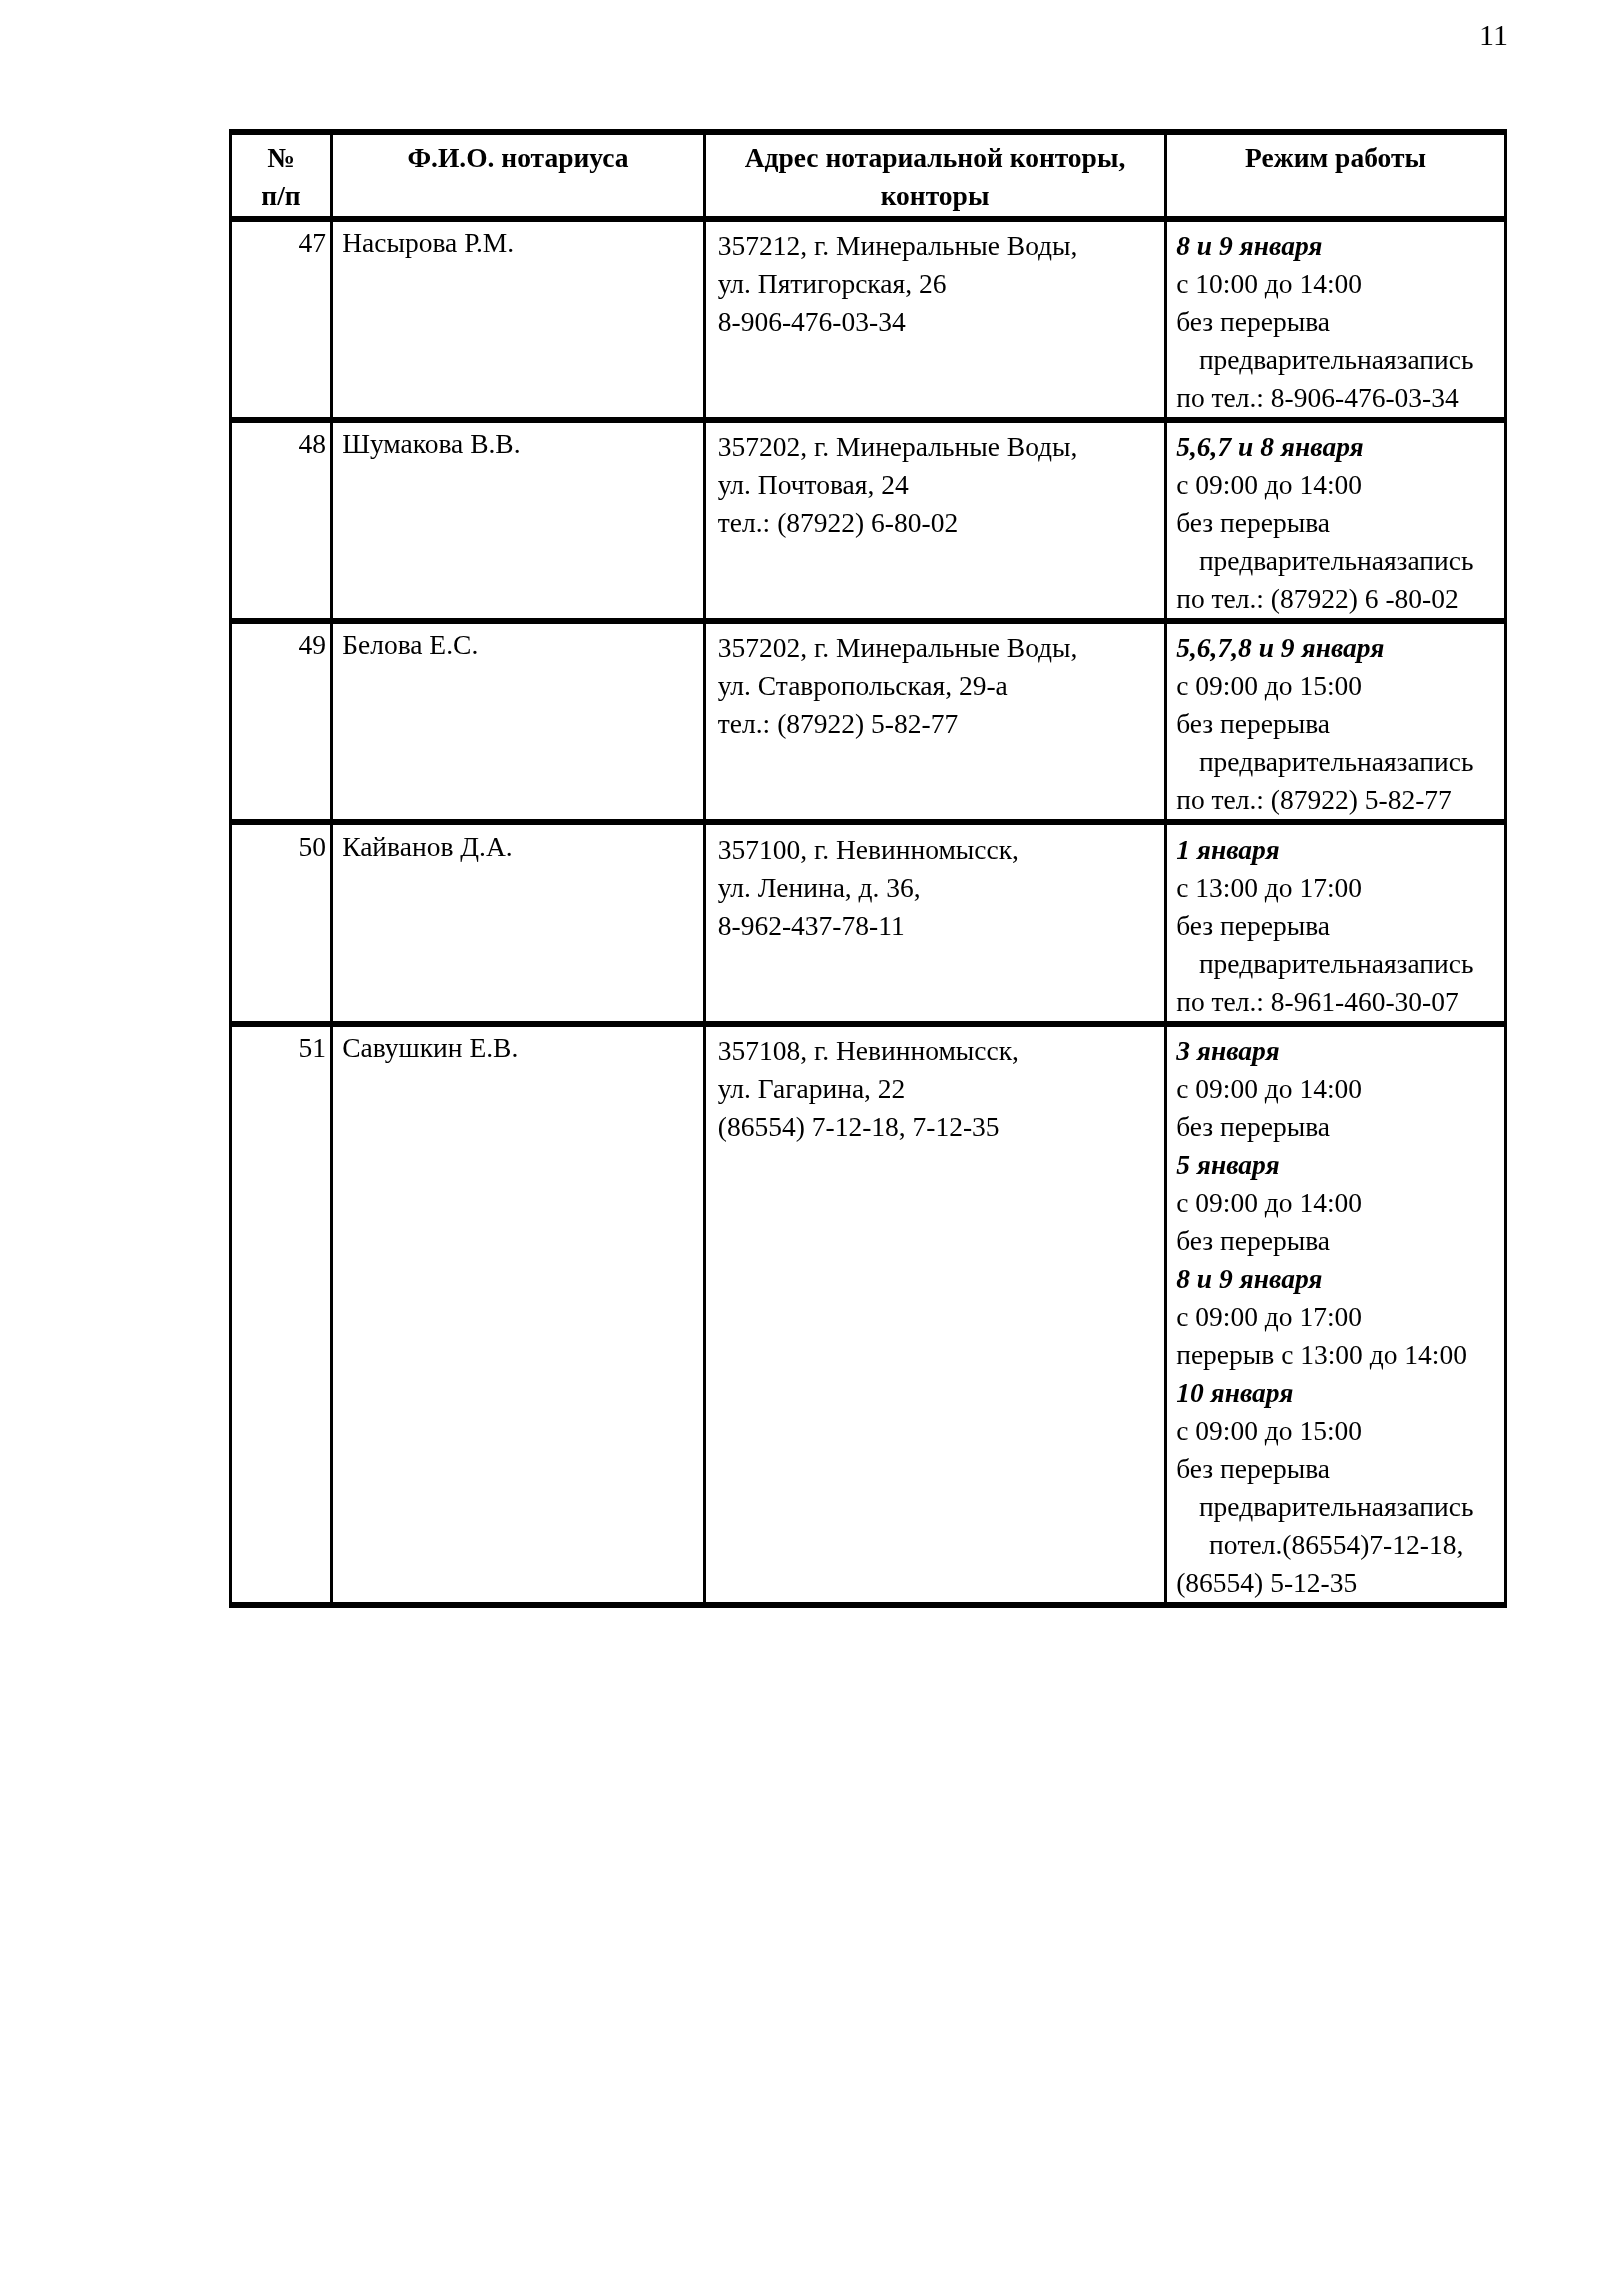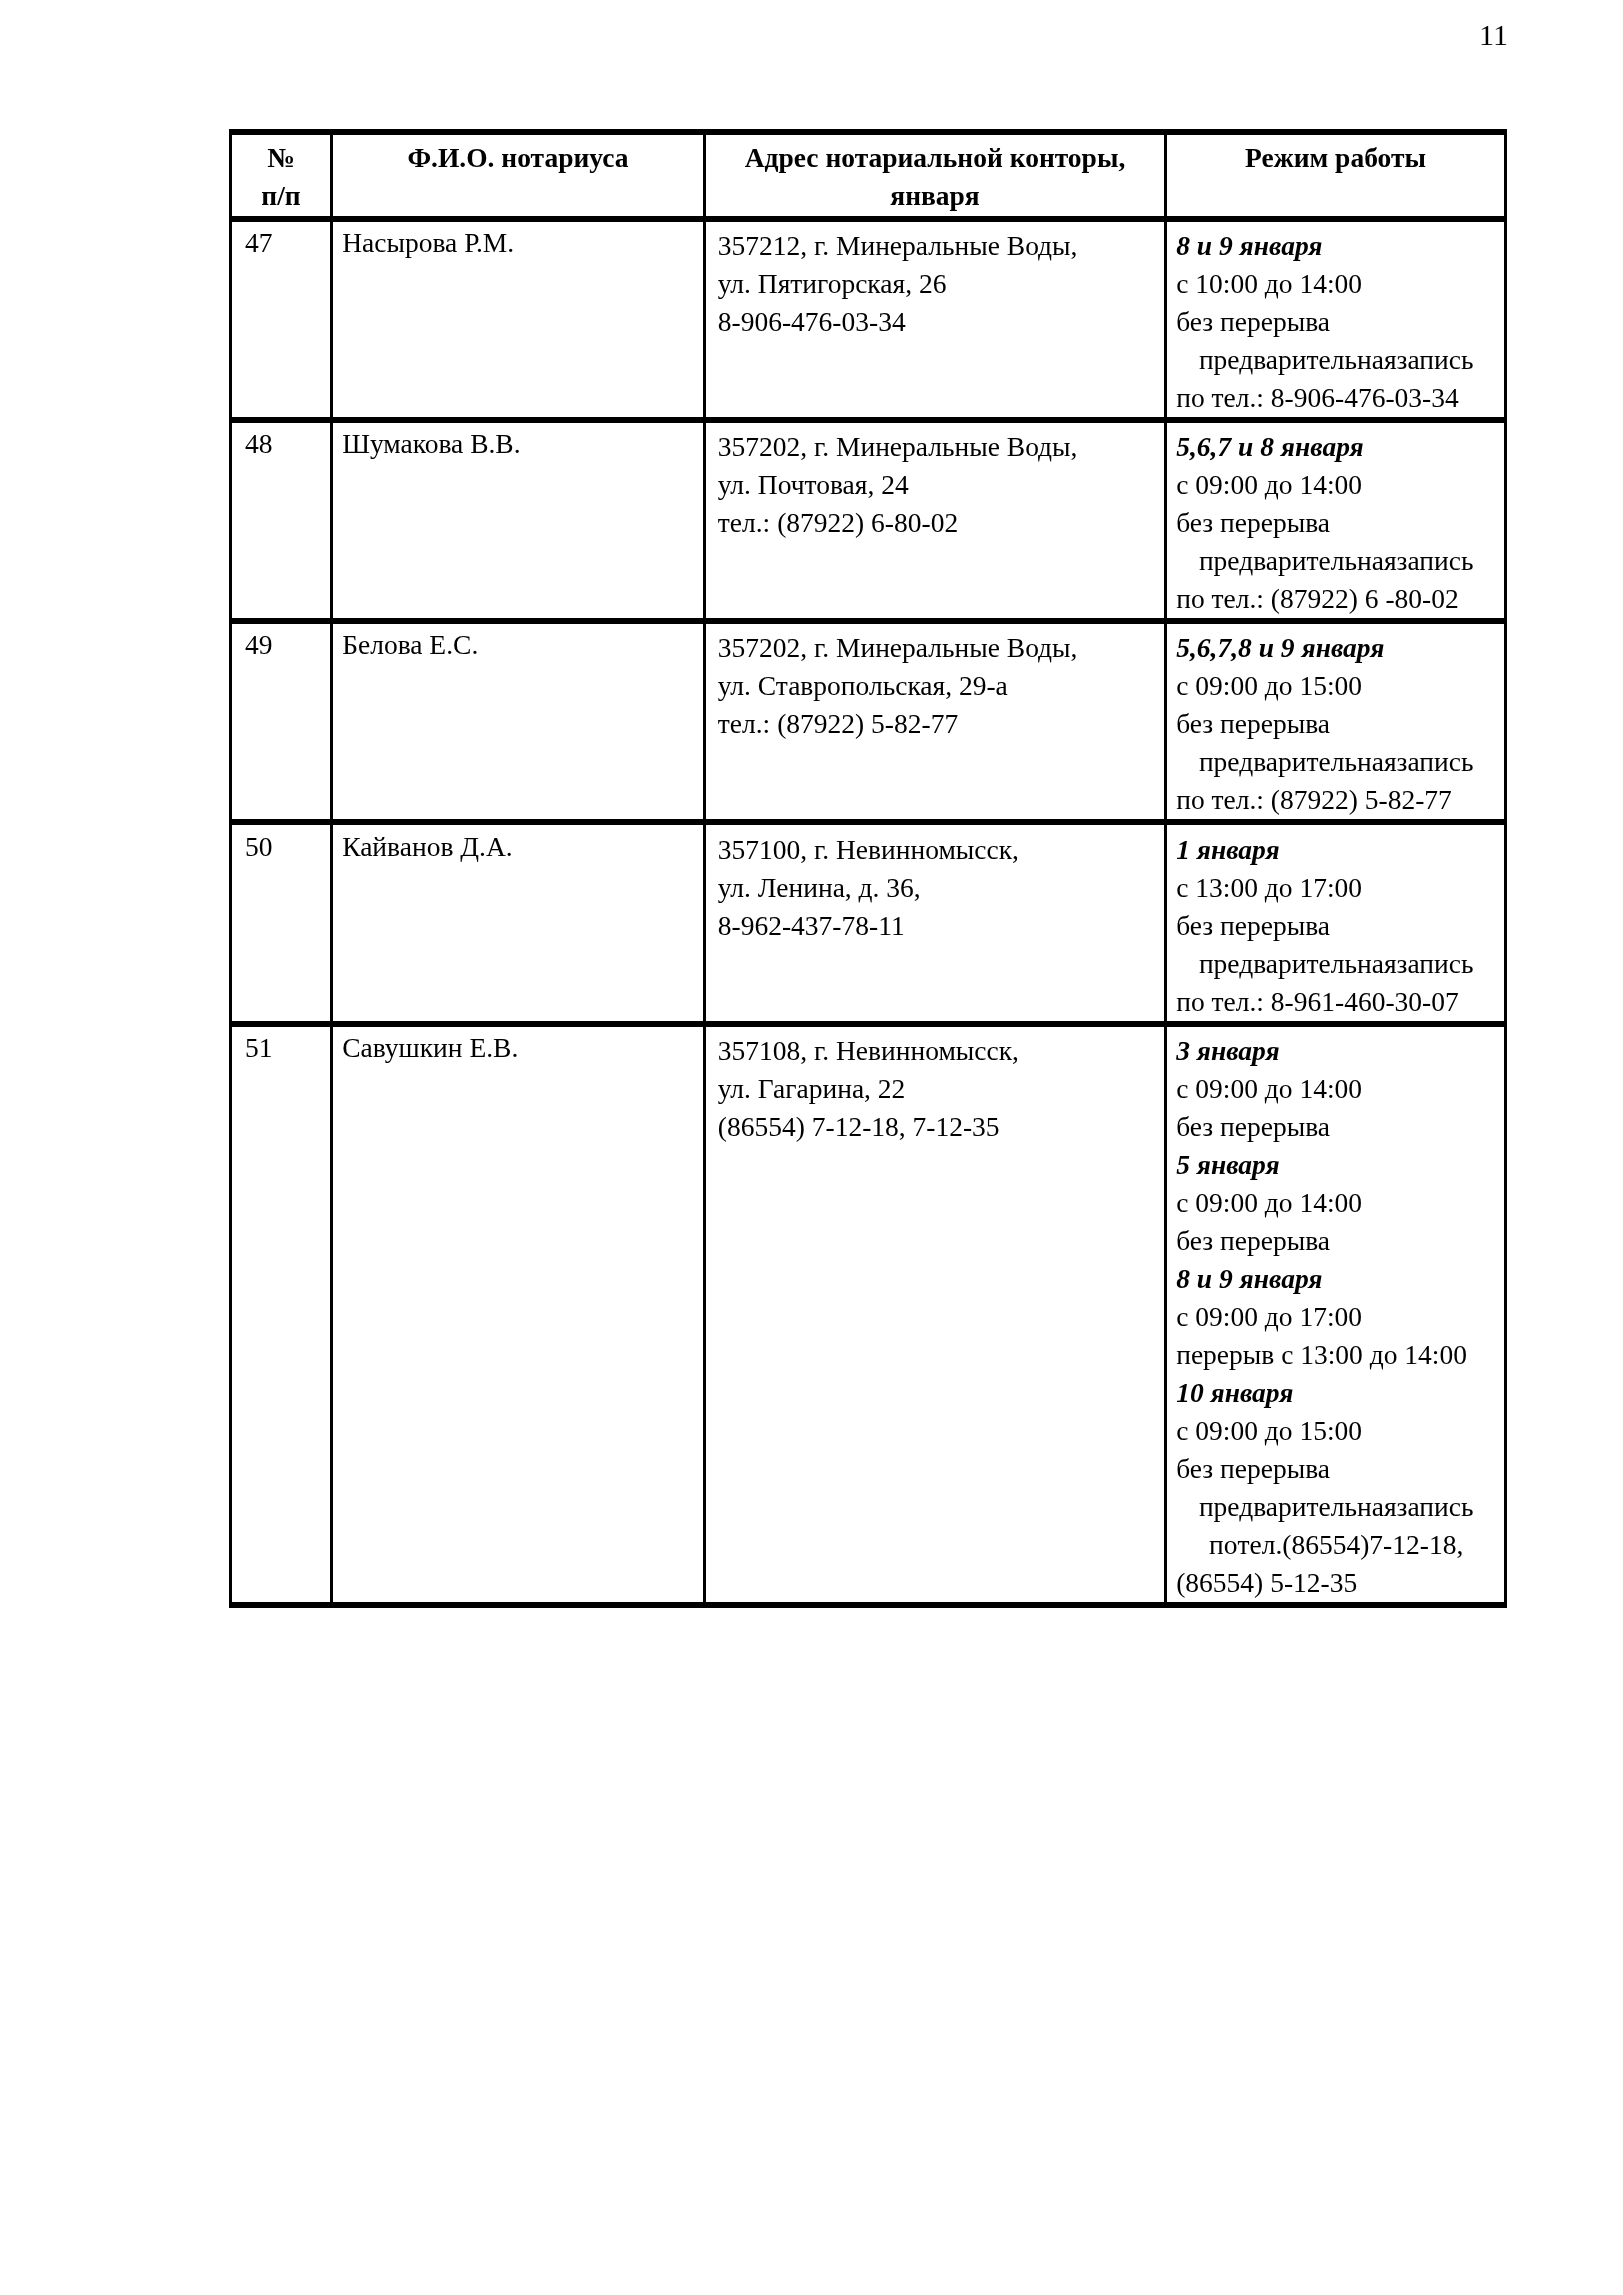--- a/index.html
+++ b/index.html
@@ -44,20 +44,21 @@
     font-weight: bold;
     text-align: center;
     padding-top: 3.9px;
   }
   .line {
     line-height: 38px;
     white-space: nowrap;
   }
   td.num-cell {
     padding: 5.2px 3.9px 0 13px;
+    text-align: right;
   }
   td.name-cell {
     padding: 5.2px 6.5px 0 9.2px;
   }
   td.addr-cell {
     padding: 5.2px 7.9px 0 11.8px;
   }
   td.sched-cell {
     padding: 5.2px 7.9px 0 9.2px;
   }
@@ -100,21 +101,21 @@
     <tr>
       <td>
         <div class="line">№</div>
         <div class="line">п/п</div>
       </td>
       <td>
         <div class="line">Ф.И.О. нотариуса</div>
       </td>
       <td>
         <div class="line">Адрес нотариальной конторы,</div>
-        <div class="line">января</div>
+        <div class="line">конторы</div>
       </td>
       <td>
         <div class="line">Режим работы</div>
       </td>
     </tr>
   </thead>
   <tbody>
       <tr>
         <td class="num-cell">47</td>
         <td class="name-cell">Насырова Р.М.</td>

